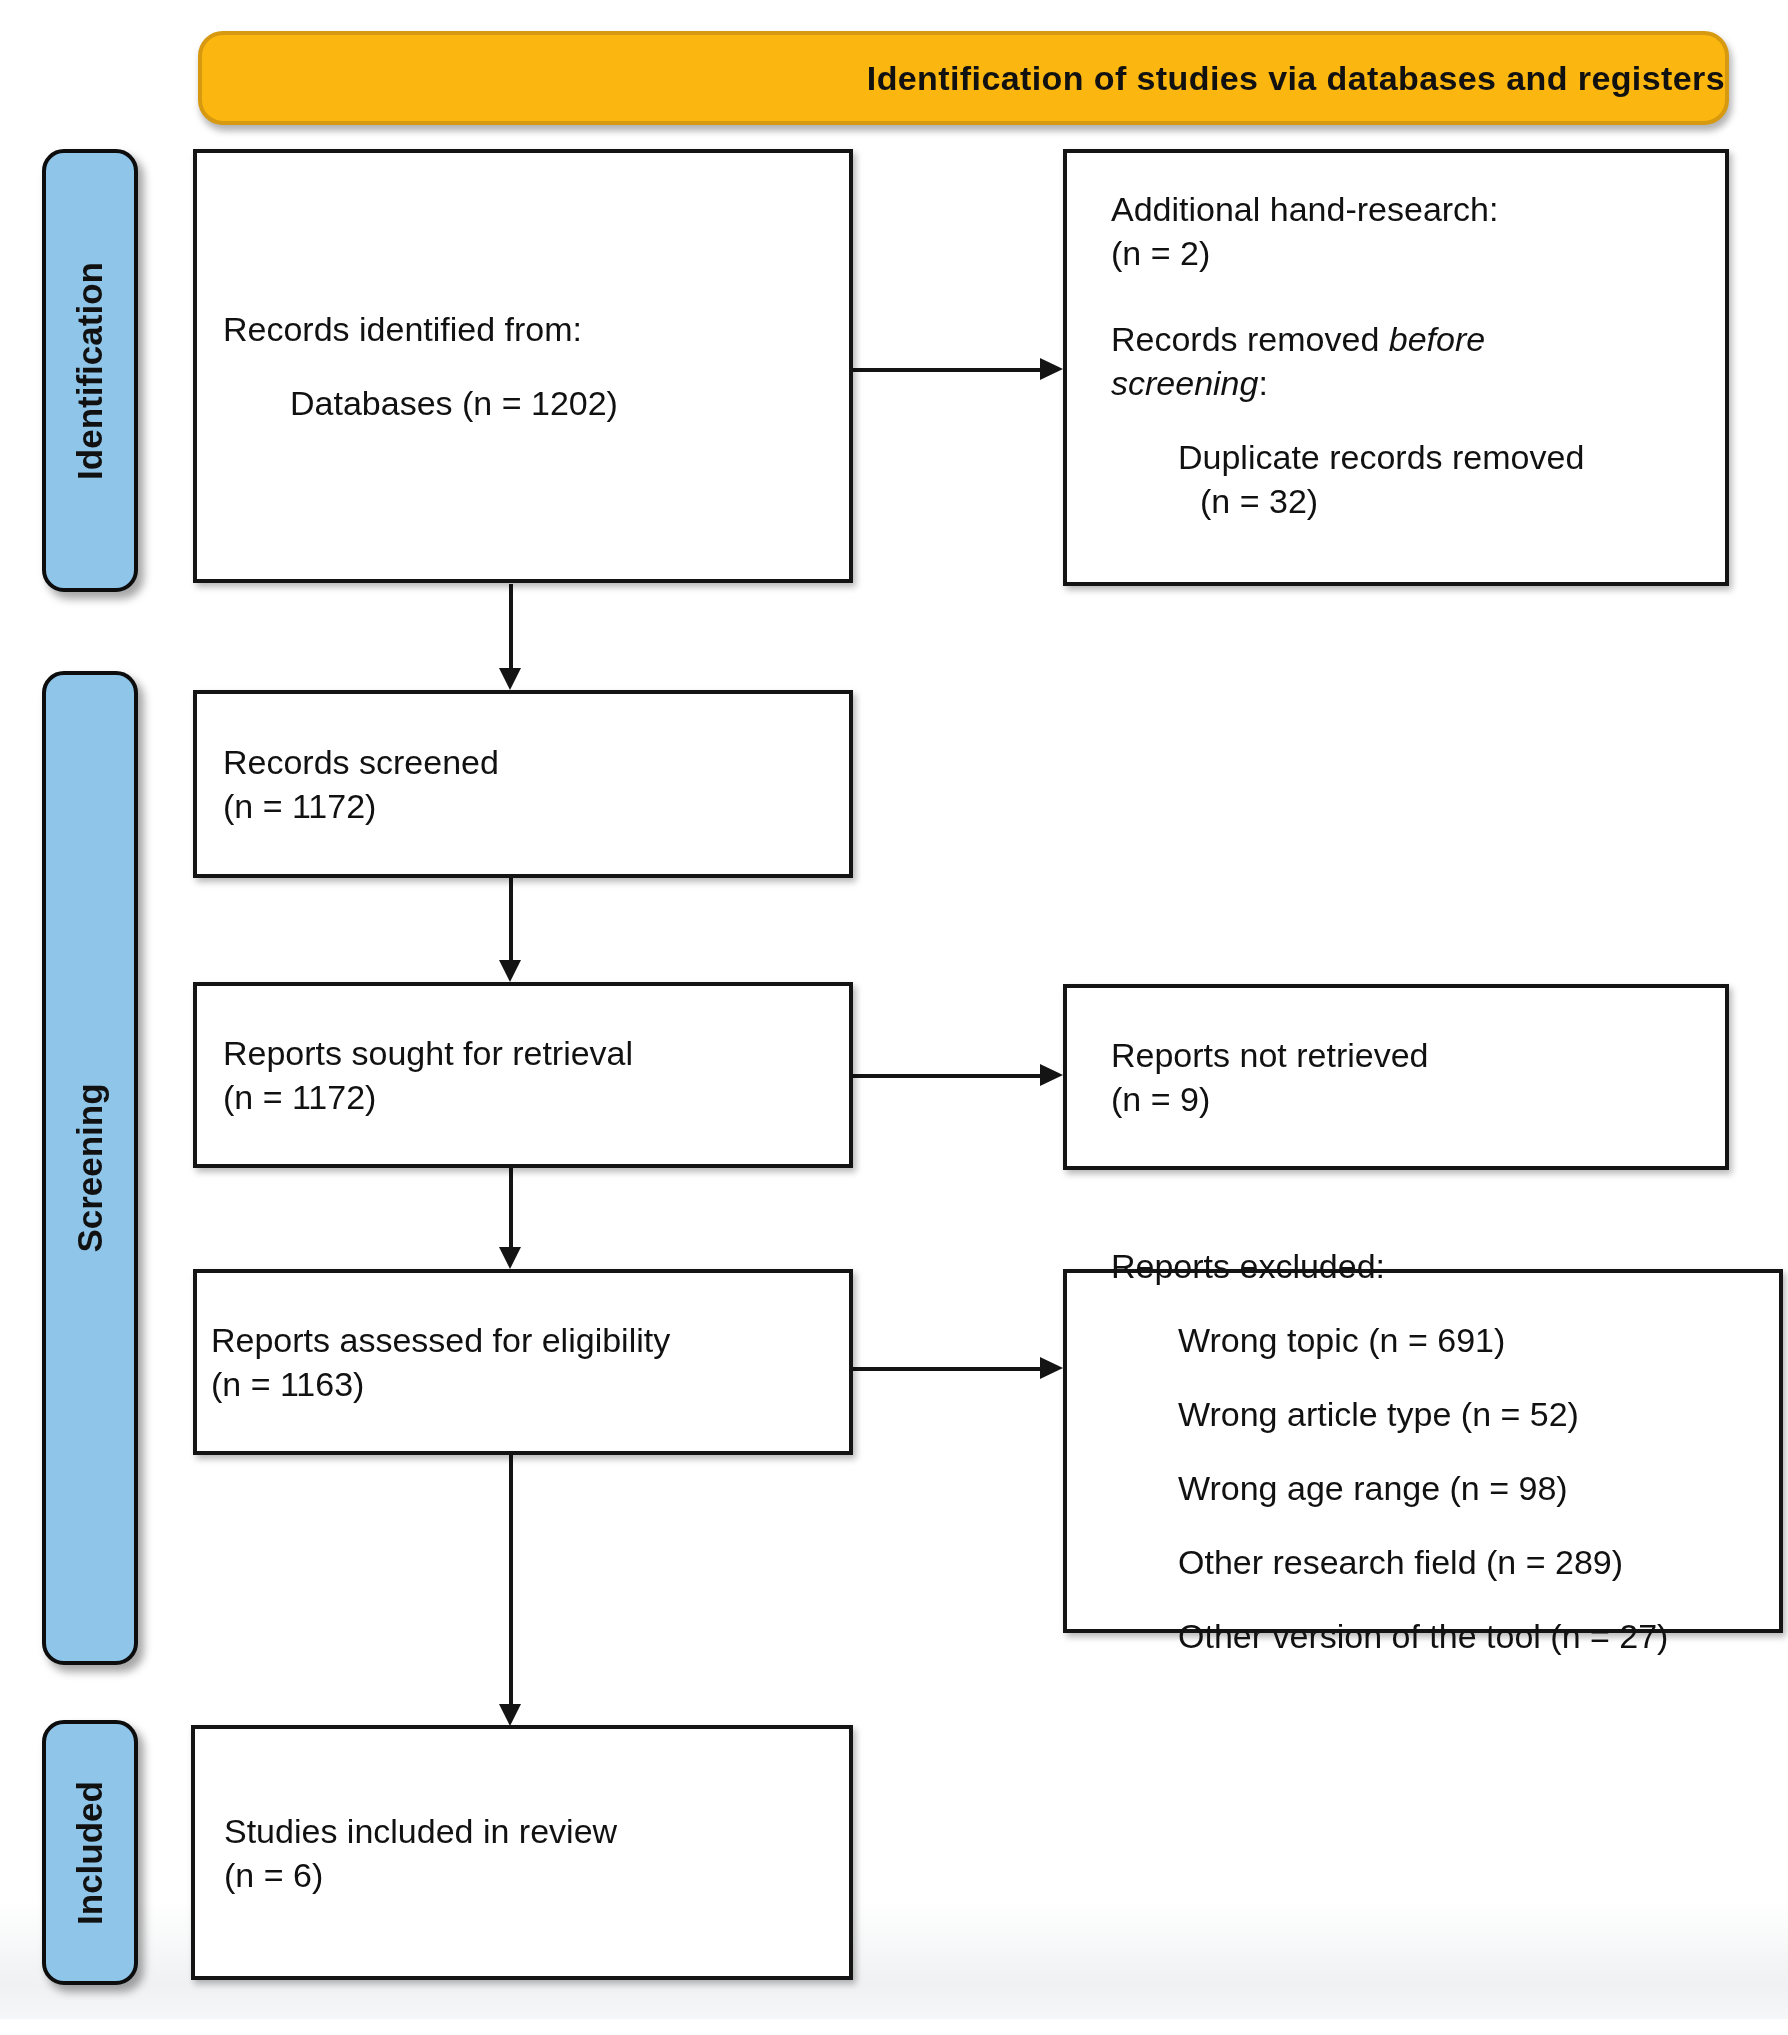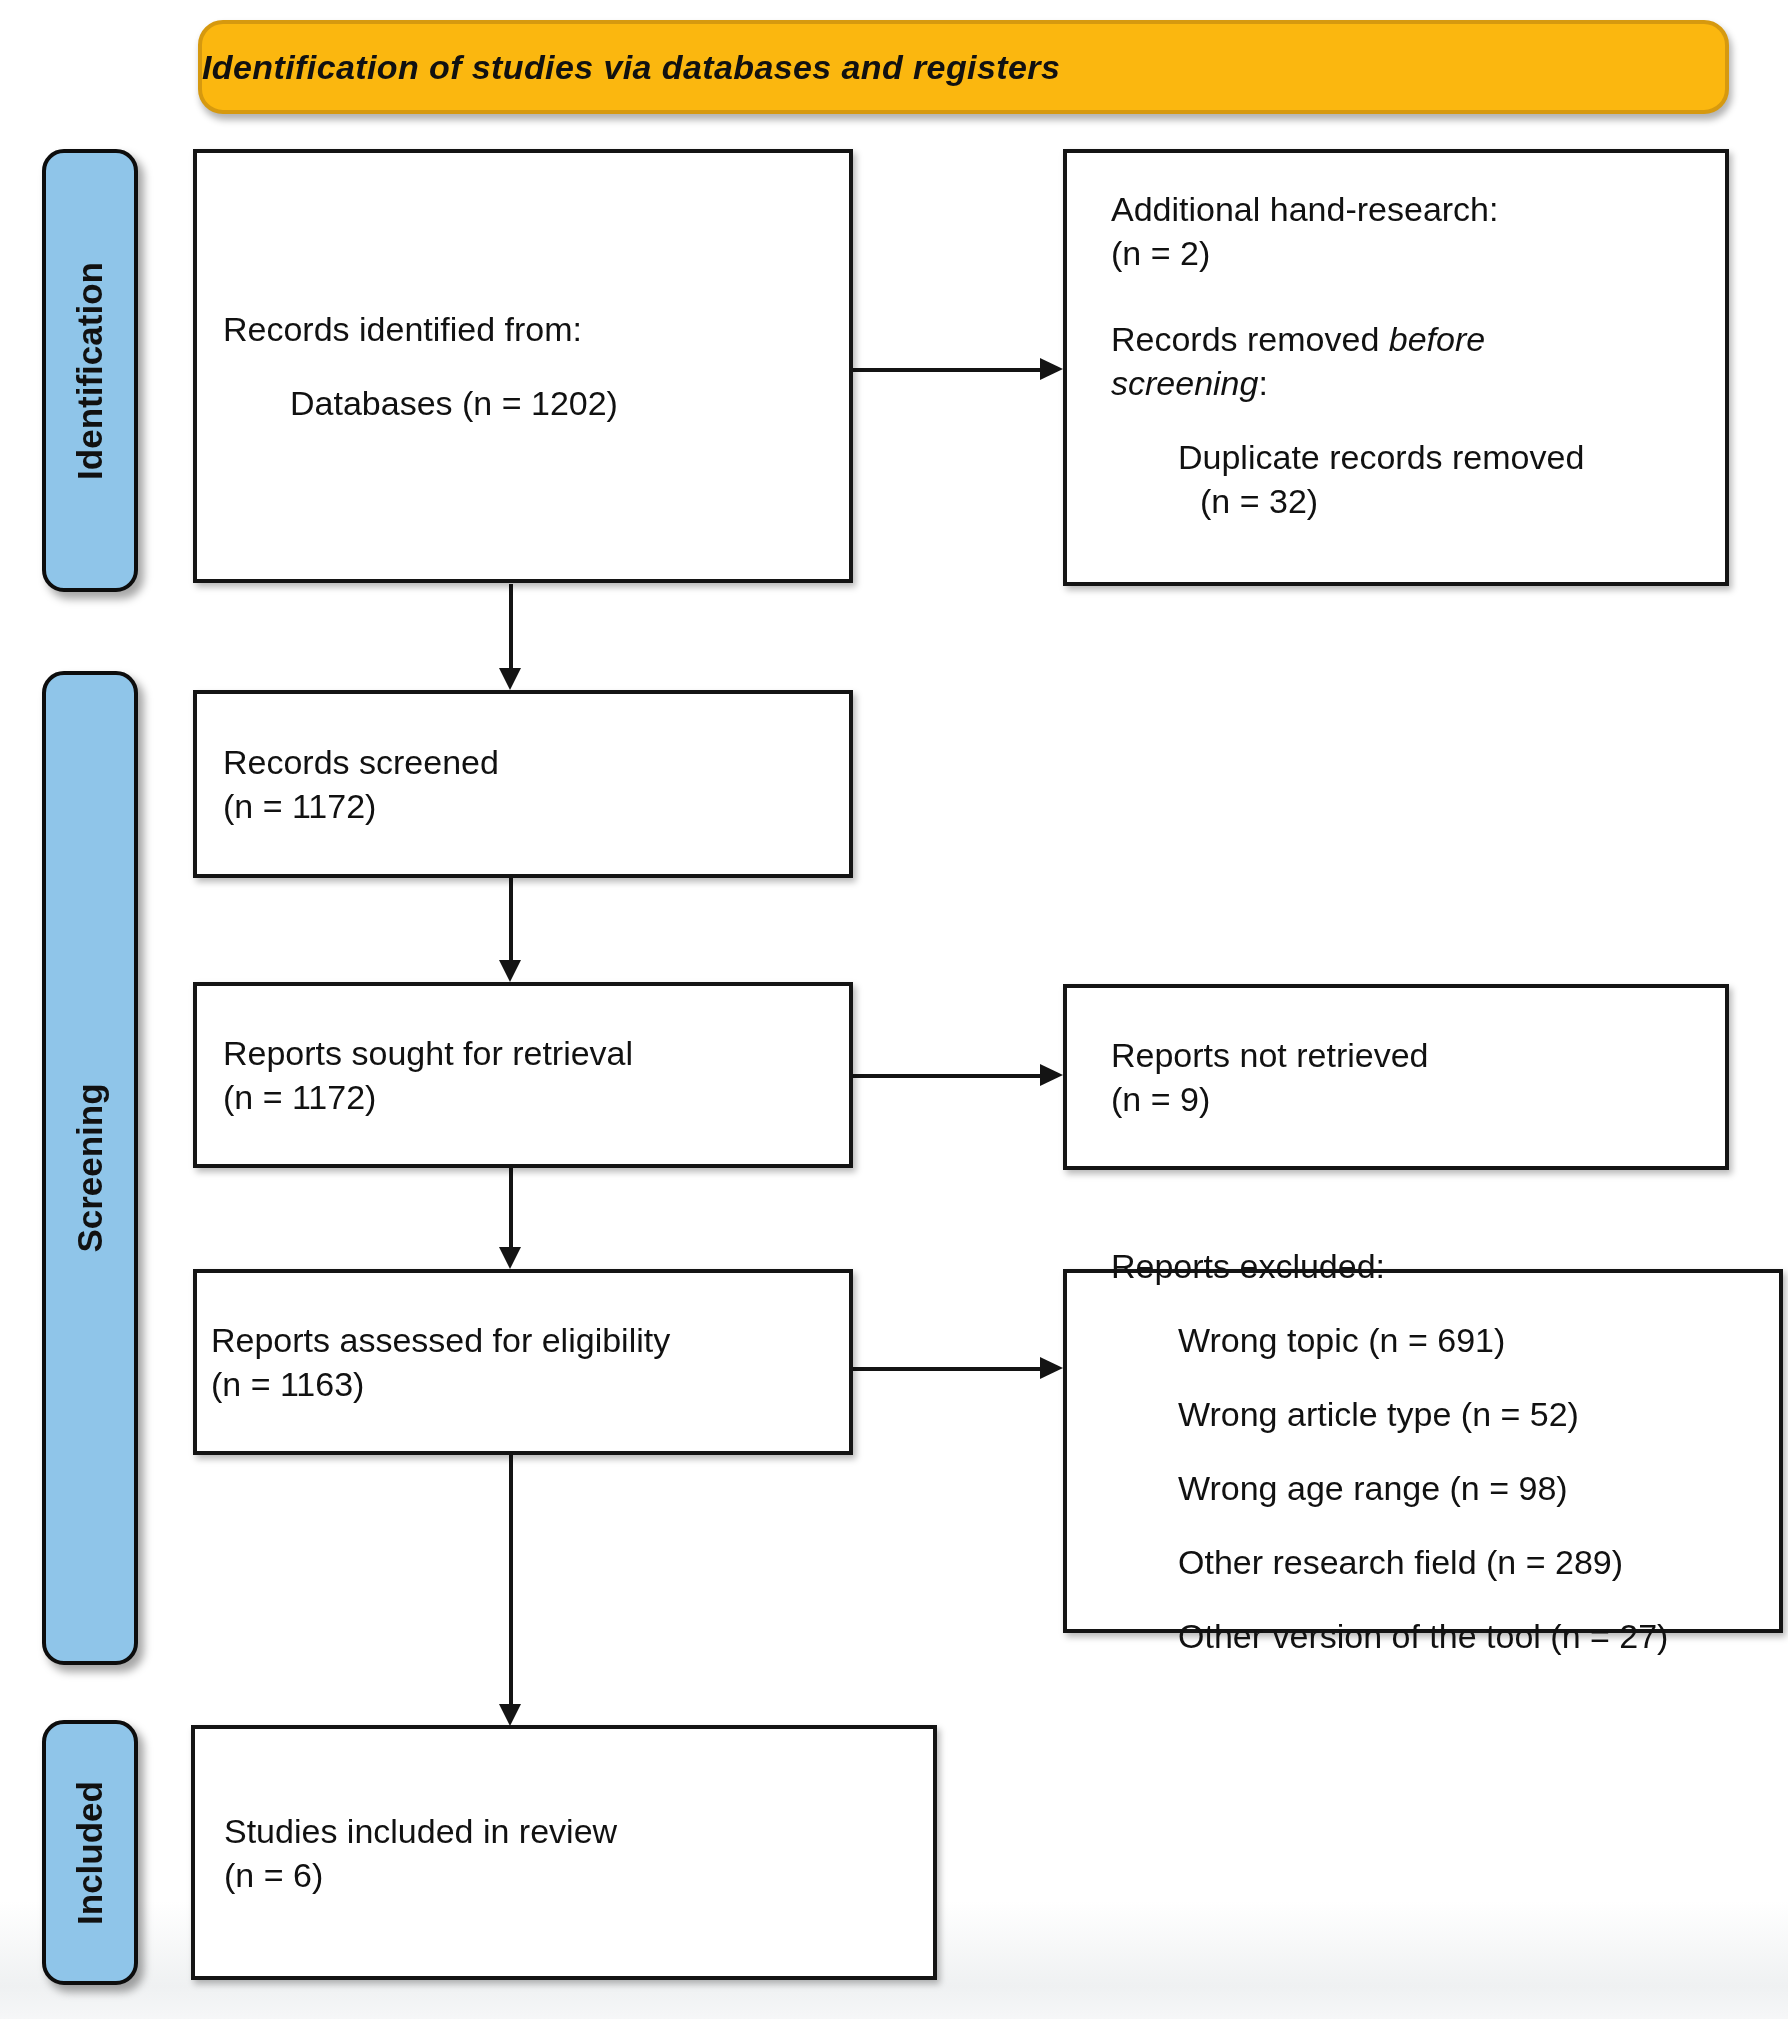--- a/index.html
+++ b/index.html
@@ -11,25 +11,25 @@
     color:#111111;
     overflow:hidden;
   }
   .bottom-fade{
     position:absolute;left:0;top:1901px;width:1788px;height:118px;
     background:linear-gradient(180deg,#ffffff 0%,#eff1f2 72%,#f6f7f8 100%);
     z-index:0;
   }
   
   .banner{
-    position:absolute;left:198px;top:20px;width:1531px;height:94px;
+    position:absolute;left:198px;top:31px;width:1531px;height:94px;
     background:#FBB70F;border:4.4px solid #D6990F;border-radius:25px;
     box-shadow:2.2px 5.1px 7.3px rgba(0,0,0,0.30);
-    display:flex;align-items:center;justify-content:flex-start;
-    z-index:2;box-sizing:border-box;font-style:italic;
+    display:flex;align-items:center;justify-content:flex-end;
+    z-index:2;box-sizing:border-box;
   }
   .banner-title{font-size:34px;font-weight:bold;letter-spacing:0.4px;}
   
   .tag{
     position:absolute;left:42px;width:96px;
     background:#8FC5E9;border:4.4px solid #0d0d0d;border-radius:22px;
     box-shadow:5.1px 6.6px 8.7px rgba(0,0,0,0.35);
     display:flex;align-items:center;justify-content:center;
     z-index:2;box-sizing:border-box;
   }
@@ -126,21 +126,21 @@
 
   <div class="fbox" style="left:1063px;top:1269px;width:720px;height:364px;padding-left:44px;">
     <div class="line">Reports excluded:</div>
     <div class="line ind1">Wrong topic (n = 691)</div>
     <div class="line ind1">Wrong article type (n = 52)</div>
     <div class="line ind1">Wrong age range (n = 98)</div>
     <div class="line ind1">Other research field (n = 289)</div>
     <div class="line ind1">Other version of the tool (n = 27)</div>
   </div>
 
-  <div class="fbox" style="left:191px;top:1725px;width:746px;height:255px;padding-left:29px;">
+  <div class="fbox" style="left:191px;top:1725px;width:662px;height:255px;padding-left:29px;">
     <div class="line">Studies included in review</div>
     <div class="line">(n = 6)</div>
   </div>
 
   <div class="vstem" style="left:509px;top:584px;height:86px;"></div>
   <div class="vhead" style="left:499px;top:668px;"></div>
 
   <div class="vstem" style="left:509px;top:878px;height:83px;"></div>
   <div class="vhead" style="left:499px;top:960px;"></div>
 

